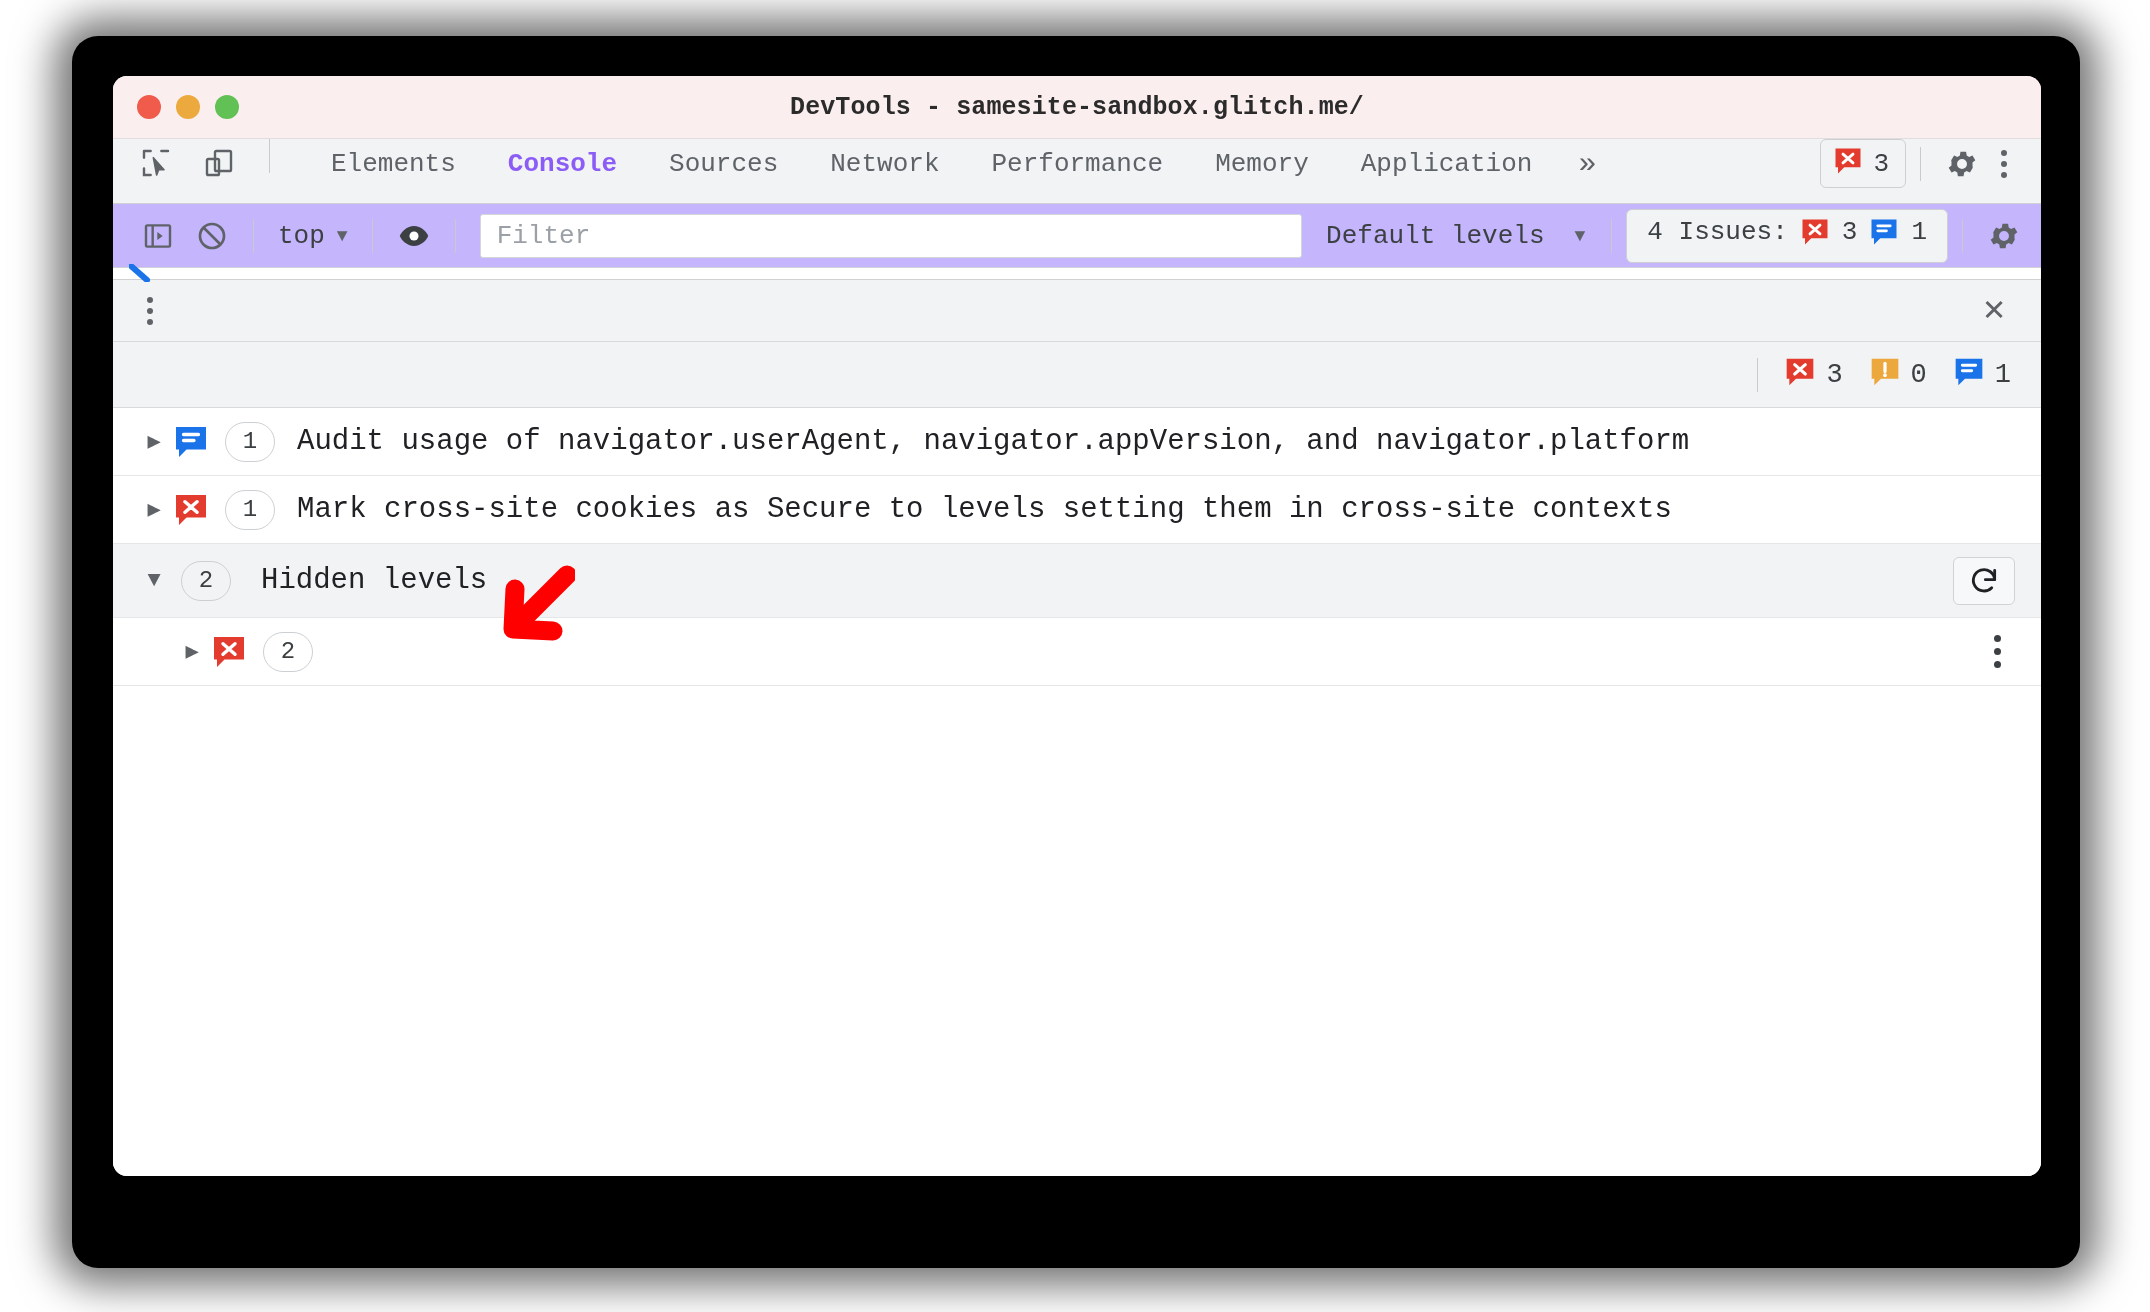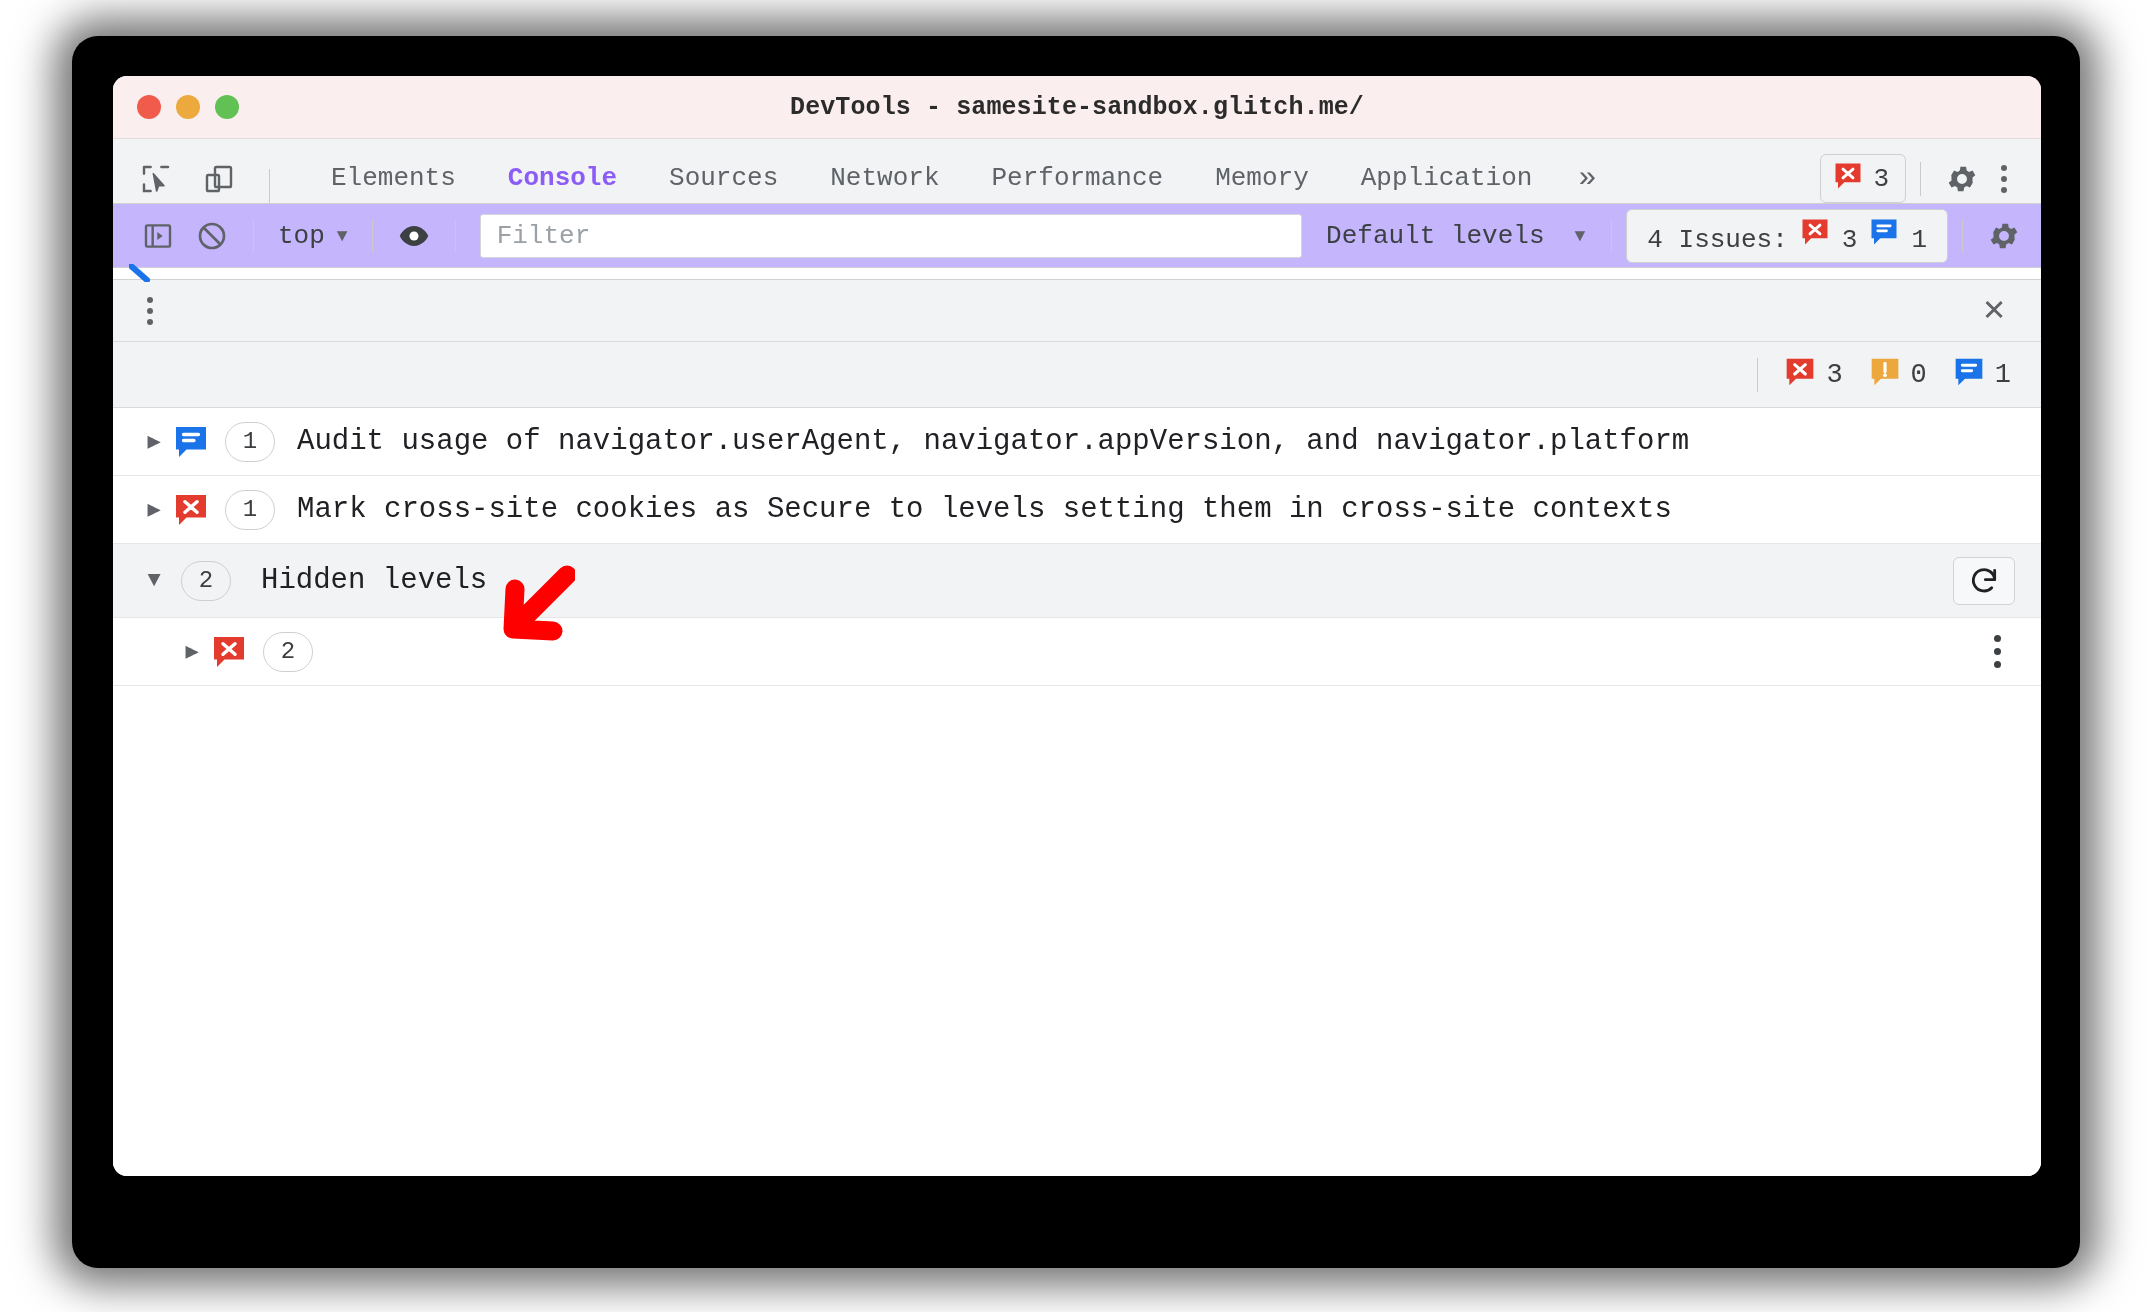--- a/index.html
+++ b/index.html
@@ -64,21 +64,21 @@
     color: #2b2b2b;
     letter-spacing: 0.1px;
     pointer-events: none;
   }
   
   .tabbar {
     height: 65px;
     background: #f1f3f4;
     border-bottom: 1px solid #cfd1d3;
     display: flex;
-    align-items: flex-end;
+    align-items: flex-start;
     flex: 0 0 auto;
     padding-left: 16px;
     gap: 9px;
   }
   .icon-btn {
     width: 54px; height: 48px;
     display: flex; align-items: center; justify-content: center;
     border-radius: 4px;
   }
   .vsep { width: 1px; height: 34px; background: #c8cacc; margin: 0 14px; }
@@ -142,21 +142,21 @@
     color: #9aa0a6;
     min-width: 100px;
   }
   .levels {
     display: flex; align-items: center; gap: 30px;
     font-size: 26px; color: #3c4043;
     padding: 4px 12px;
     white-space: nowrap;
   }
   .issues-chip {
-    display: flex; align-items: flex-end; gap: 12px;
+    display: flex; align-items: flex-start; gap: 12px;
     border: 1px solid #cdd0d3;
     border-radius: 6px;
     padding: 7px 20px;
     font-size: 26px;
     color: #3c4043;
     background: #f1f3f4;
     white-space: nowrap;
   }
   
   .drawer-tabstrip {

